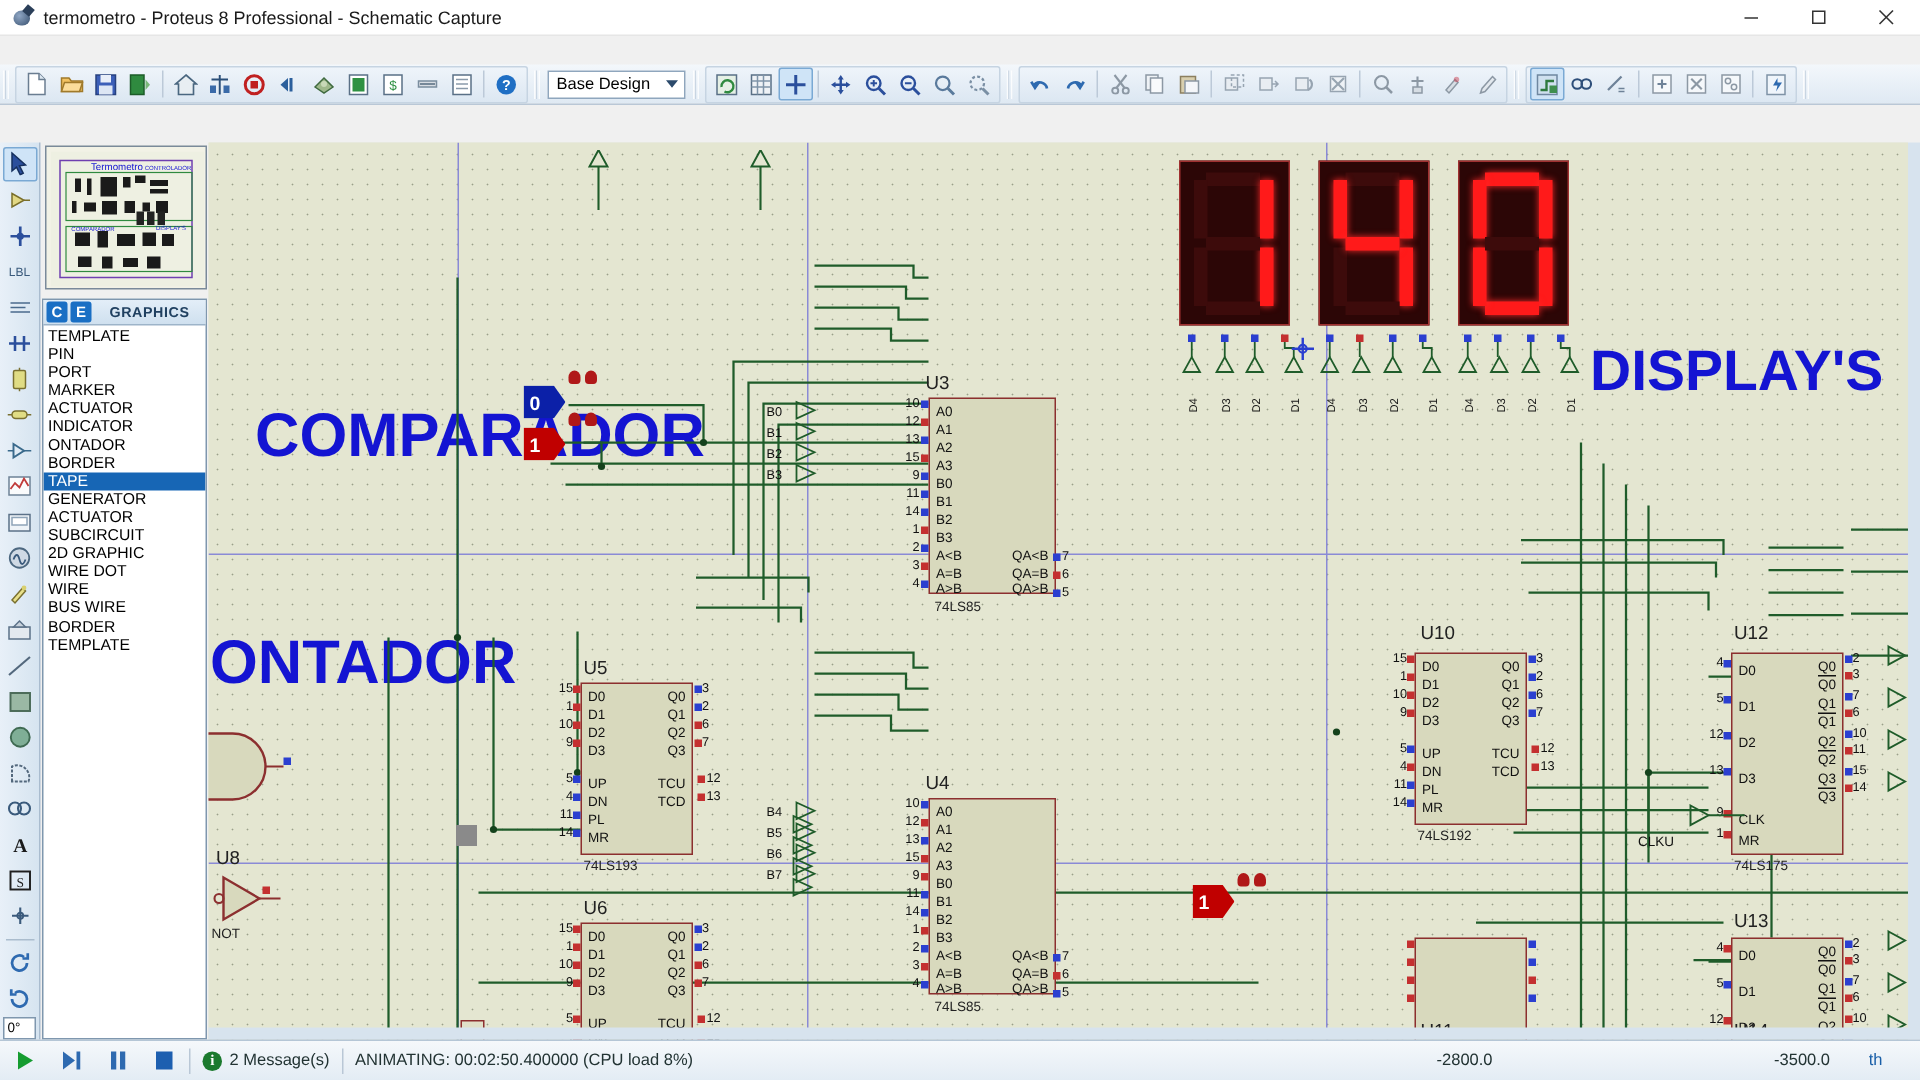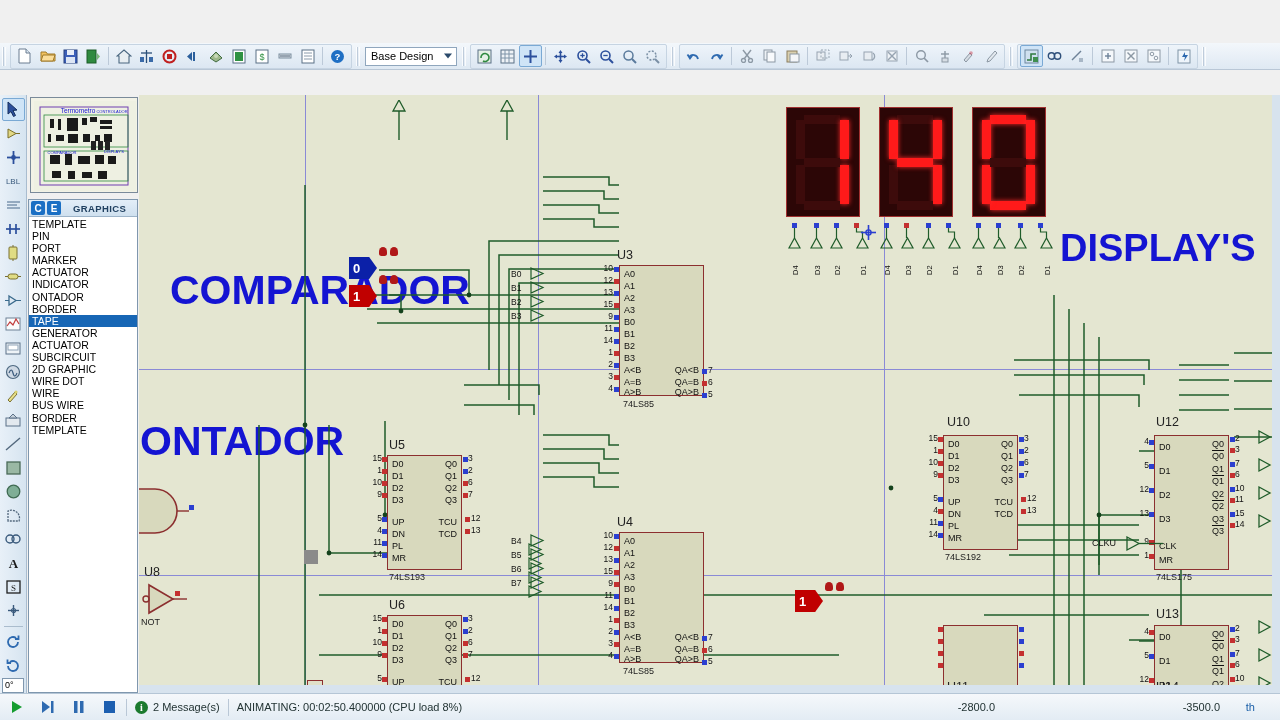--- a/index.html
+++ b/index.html
@@ -165,21 +165,21 @@
   .chip .pinlbl.l { left: 4px; }
   .chip .pinlbl.r { right: 4px; }
 
   .refdes { position: absolute; font-size: 12.5px; color: #222;
     font-family: "Liberation Sans", sans-serif; }
   .partno { position: absolute; font-size: 9px; color: #222; }
   .pinnum { position: absolute; font-size: 8.5px; color: #111; text-align: right; }
   .pinsq { position: absolute; width: 5px; height: 5px; }
   .pinsq.hi { background: #c43030; }
   .pinsq.lo { background: #2b3fd0; }
-  .netlbl { position: absolute; font-size: 9px; color: #111; }
+  .netlbl { position: absolute; font-size: 9px; color: #111; margin-top: 18px; }
 
   
   .seg7 { position: absolute; background: #2c0606; border: 1px solid #a03030; }
   .seg { position: absolute; background: #3d0b0b; }
   .seg.on { background: #ff1a1a; box-shadow: 0 0 5px #ff2a2a; }
 
   
   .logicbtn {
     position: absolute; width: 28px; height: 22px; display: flex;
     align-items: center; padding-left: 4px; font-size: 13px;
@@ -209,20 +209,42 @@
     background: #1b7a2e; color: #fff; font-size: 10px; font-weight: bold;
     display: flex; align-items: center; justify-content: center;
     margin-right: 5px; font-family: "Liberation Serif", serif; }
   .sb-coord { position: absolute; font-size: 11px; color: #233; }
 </style>
 </head>
 <body>
 
 <div id="app">
 
+  <div class="titlebar">
+    <div class="title-icon"></div>
+    <div class="title-text">termometro - Proteus 8 Professional - Schematic Capture</div>
+    <div class="win-buttons">
+      <div class="win-btn">
+        <svg width="11" height="11">
+            <line x1="1" y1="6" x2="10" y2="6" stroke="#333" stroke-width="1"></line>
+          </svg>
+      </div>
+      <div class="win-btn">
+        <svg width="11" height="11">
+            <rect x="1.5" y="1.5" width="8" height="8" fill="none" stroke="#333" stroke-width="1"></rect>
+          </svg>
+      </div>
+      <div class="win-btn close">
+        <svg width="11" height="11">
+            <line x1="1" y1="1" x2="10" y2="10" stroke="#333" stroke-width="1.1"></line>
+            <line x1="10" y1="1" x2="1" y2="10" stroke="#333" stroke-width="1.1"></line>
+          </svg>
+      </div>
+    </div>
+  </div>
 
 
   <div class="toolbar">
     <div class="tgrip"></div>
     <div class="tgroup">
       <div class="tbtn">
         <svg width="15" height="16">
             <path d="M2 1h7l4 4v10H2z" fill="#fff" stroke="#6a7d91"></path>
             <path d="M9 1v4h4" fill="#dde8f2" stroke="#6a7d91"></path>
           </svg>

